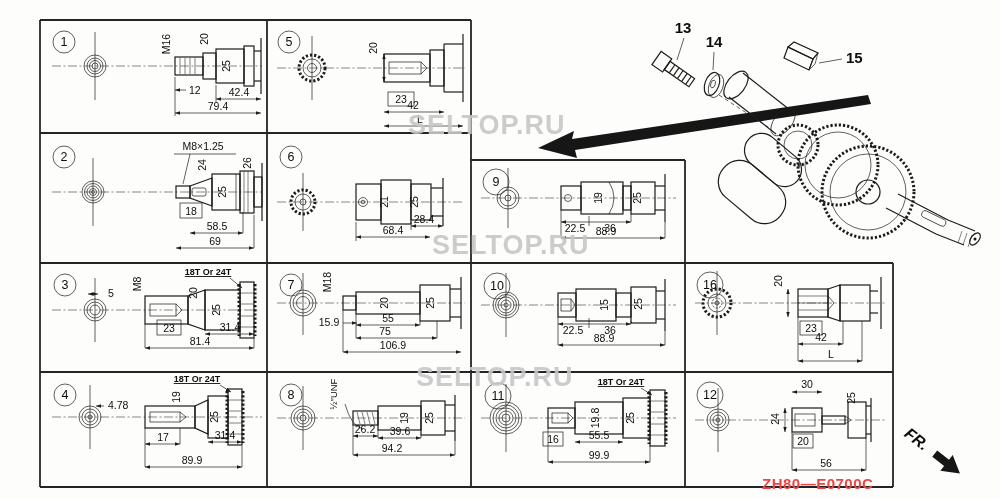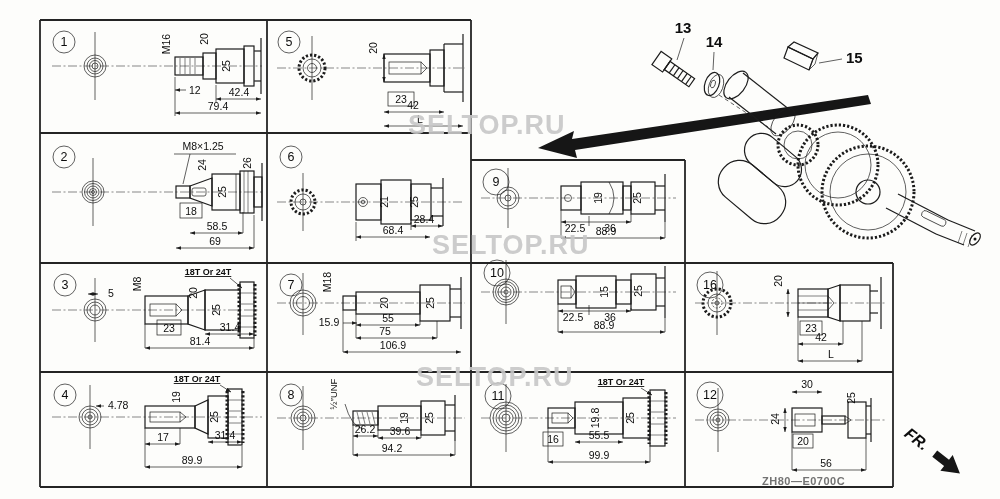--- a/index.html
+++ b/index.html
@@ -12,21 +12,21 @@
   .cl{stroke:#3a3a3a;stroke-width:.6;fill:none;stroke-dasharray:9 2.5 2 2.5}
   .dm{stroke:#1c1c1c;stroke-width:.7;fill:none}
   .hx{stroke:#1c1c1c;stroke-width:.55}
   .th{stroke:#1c1c1c;stroke-width:3;fill:none;stroke-dasharray:2.2 2}
   text{font-family:"Liberation Sans",sans-serif;font-size:10.5px;fill:#0d0d0d}
   .num{font-size:12.5px}
   .note{font-size:9px;font-weight:bold;text-decoration:underline}
   .pl{font-size:15px;font-weight:bold}
   .wm{position:absolute;font-family:Liberation Sans, sans-serif;font-weight:bold;font-size:27px;
       color:#c7c7c7;letter-spacing:1px;opacity:.9;white-space:nowrap}
-  .code{position:absolute;font-weight:bold;font-size:11px;letter-spacing:.5px;color:#737373}
+  .code{position:absolute;font-weight:bold;font-size:15px;letter-spacing:.5px;color:#ef4444}
   .grid line{stroke:#242424;stroke-width:1.8}
 </style>
 </head>
 <body>
 
 <div class="canvas">
 
   <svg width="0" height="0">
     <defs>
       <marker id="ar" viewBox="0 0 10 10" refX="9.5" refY="5" markerWidth="8" markerHeight="8" orient="auto-start-reverse">
@@ -424,21 +424,21 @@
           <line class="t" x1="194" y1="62" x2="194" y2="78"></line>
         <line class="dm" x1="90" y1="62" x2="160" y2="62" marker-start="url(#ar)" marker-end="url(#ar)"></line>
         <text x="104" y="72" text-anchor="middle">22.5</text>
         <text x="139" y="72" text-anchor="middle">36</text>
         <line class="dm" x1="90" y1="78" x2="194" y2="78" marker-start="url(#ar)" marker-end="url(#ar)"></line>
         <text x="135" y="75" text-anchor="middle">88.9</text>
       </g>
     </svg>
   </div>
 
-  <div class="cell" style="left:471px;top:250px;width:212px;height:141px">
+  <div class="cell" style="left:471px;top:263px;width:212px;height:141px">
     <svg width="212" height="109">
       <g>
         <circle class="t" cx="26" cy="23" r="13"></circle>
         <text class="num" x="26" y="27" text-anchor="middle">10</text>
       </g>
       <line class="cl" x1="10" y1="42" x2="205" y2="42"></line>
       <g>
         <line class="t" x1="35" y1="10" x2="35" y2="74"></line>
         <circle class="t" cx="35" cy="42" r="13"></circle>
           <circle class="t" cx="35" cy="42" r="10.5"></circle>

